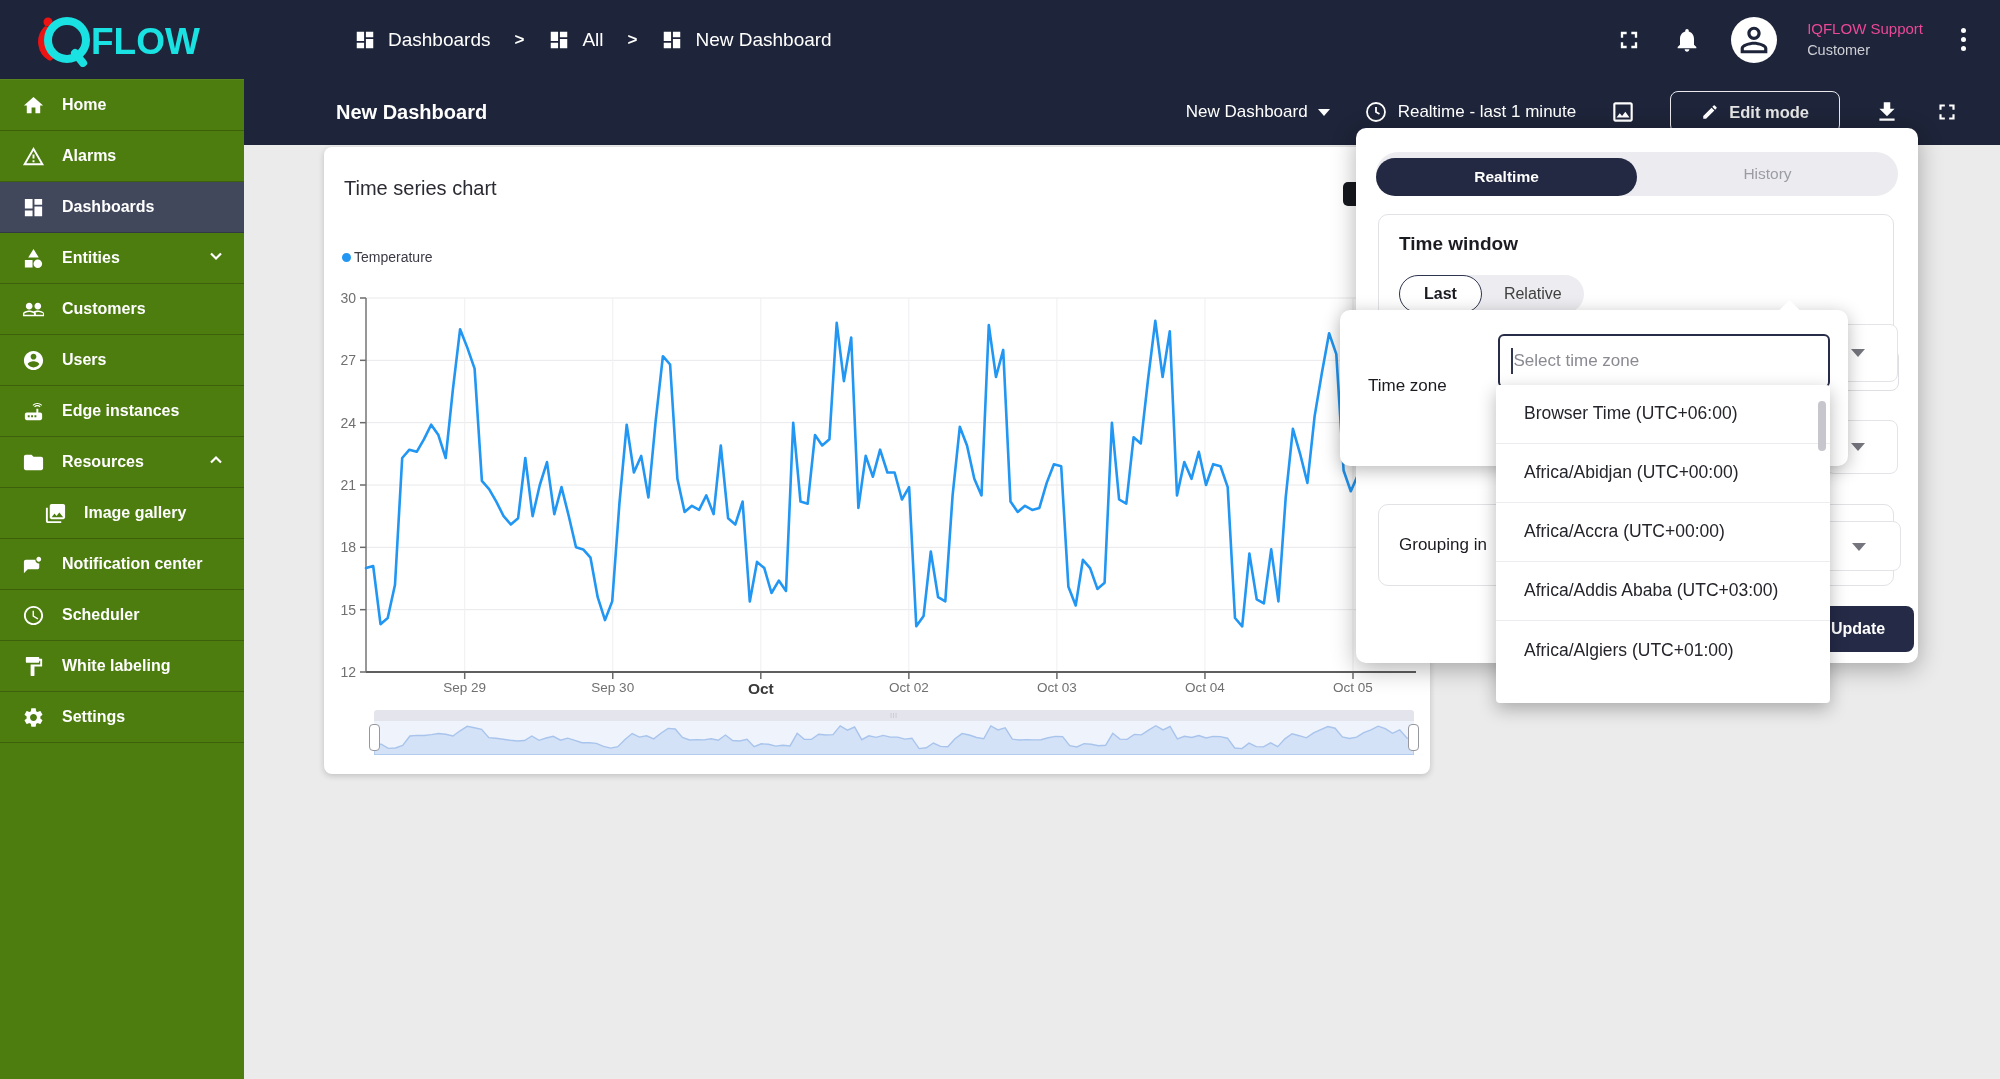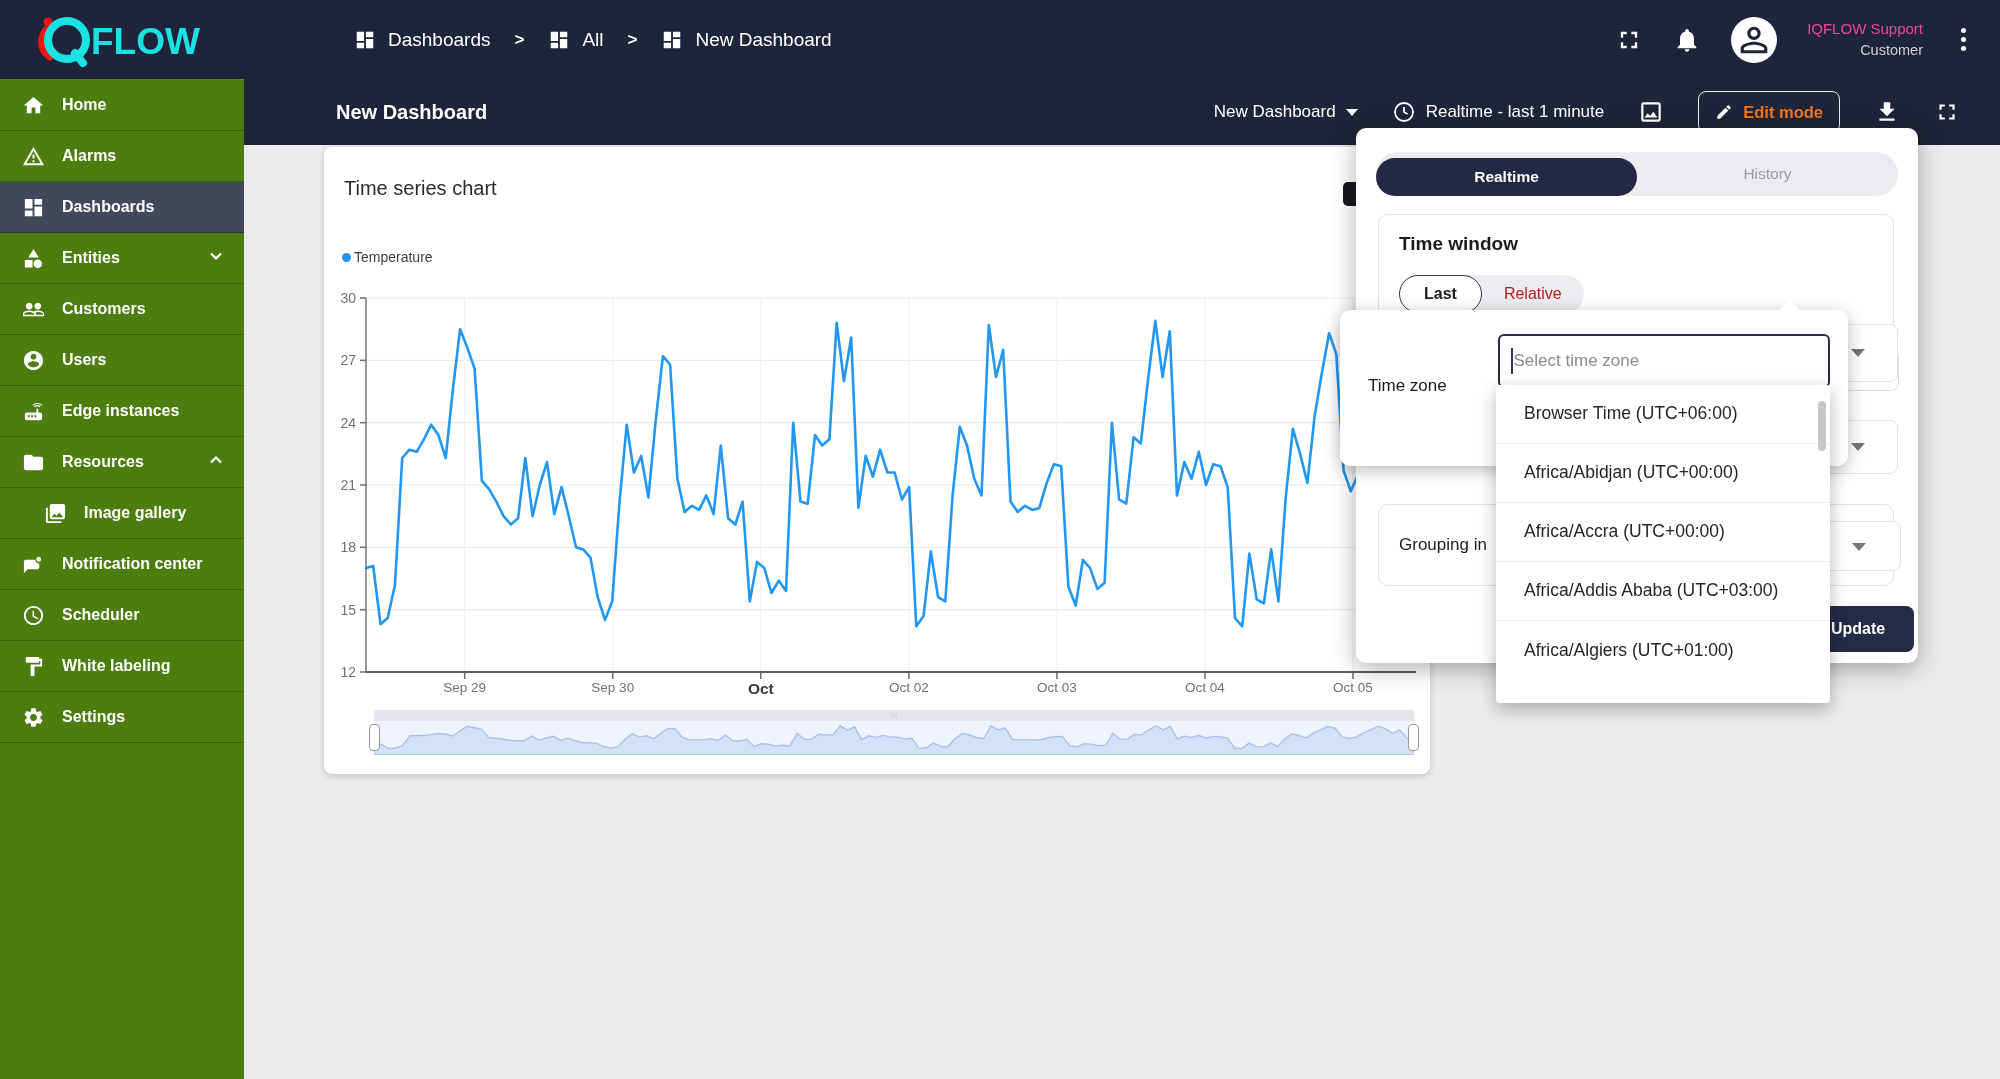--- a/index.html
+++ b/index.html
@@ -1,21 +1,21 @@
 <!DOCTYPE html>
 <html><head>
 <meta charset="utf-8">
 <style>
   * { box-sizing: border-box; margin: 0; padding: 0; }
   html,body { width:2000px; height:1079px; }
   body { font-family:"Liberation Sans", sans-serif; background:#ebebeb; position:relative; overflow:hidden; }
   .app { position:absolute; inset:0; width:2000px; height:1079px; }
 
   
-  .topbar { position:absolute; left:0; top:0; width:2000px; height:79px; background:#1e2439; display:flex; align-items:center; z-index:5;text-align:right; }
+  .topbar { position:absolute; left:0; top:0; width:2000px; height:79px; background:#1e2439; display:flex; align-items:center; z-index:5; }
   .logo-box { width:244px; display:flex; align-items:center; justify-content:center; }
   .breadcrumb { display:flex; align-items:center; gap:24px; margin-left:110px; color:#fff; }
   .crumb { display:flex; align-items:center; gap:12px; font-size:19px; color:#fff; cursor:pointer; }
   .crumb svg { width:22px; height:22px; fill:#fff; }
   .crumb-sep { color:#fff; font-size:17px; font-weight:700; }
   .topbar-right { margin-left:auto; display:flex; align-items:center; gap:30px; padding-right:26px; }
   .tb-icon { width:28px; height:28px; fill:#fff; cursor:pointer; }
   .avatar { width:46px; height:46px; border-radius:50%; background:#fff; display:flex; align-items:center; justify-content:center; cursor:pointer; }
   .avatar svg { width:40px; height:40px; fill:#1e2439; }
   .user-text { line-height:1.45; }
@@ -36,21 +36,21 @@
   
   .main { position:absolute; left:244px; top:79px; width:1756px; height:1000px; background:#ebebeb; }
   .toolbar { position:absolute; left:0; top:0; width:1756px; height:66px; background:#1e2439; display:flex; align-items:center; color:#fff; }
   .tb-title { font-size:20px; font-weight:700; margin-left:92px; }
   .toolbar-right { margin-left:auto; display:flex; align-items:center; gap:34px; padding-right:40px; }
   .dash-select { display:flex; align-items:center; gap:10px; font-size:17px; cursor:pointer; }
   .caret-down { width:0; height:0; border-left:6px solid transparent; border-right:6px solid transparent; border-top:7px solid #fff; display:inline-block; }
   .realtime { display:flex; align-items:center; gap:10px; font-size:17px; cursor:pointer; }
   .realtime svg { width:24px; height:24px; fill:none; stroke:#fff; stroke-width:1.8; }
   .tool-icon { width:26px; height:26px; fill:#fff; cursor:pointer; }
-  .edit-btn { display:flex; align-items:center; gap:10px; border:1.5px solid #e8e8ec; border-radius:8px; height:42px; padding:0 16px; font-size:16.5px; font-weight:700; color:#f97316; background:transparent; cursor:pointer; }
+  .edit-btn { display:flex; align-items:center; gap:10px; border:1.5px solid #e8e8ec; border-radius:8px; height:42px; padding:0 30px; font-size:16.5px; font-weight:700; color:#e5e5e5; background:transparent; cursor:pointer; }
   .edit-btn svg { width:18px; height:18px; fill:#fff; }
 
   
   .chart-card { position:absolute; left:80px; top:68px; width:1106px; height:627px; background:#fff; border-radius:8px; box-shadow:0 2px 6px rgba(0,0,0,.18); }
   .chart-title { position:absolute; left:20px; top:30px; font-size:20px; font-weight:500; color:#2b2b33; }
   .card-corner-icon { position:absolute; left:1019px; top:35px; width:24px; height:24px; background:#16181f; border-radius:5px; }
   .legend { position:absolute; left:18px; top:102px; display:flex; align-items:center; gap:3px; cursor:pointer; }
   .legend-dot { width:9px; height:9px; border-radius:50%; }
   .legend-label { font-size:14px; color:#3c3a45; }
   .plot { position:absolute; left:42px; top:151px; width:1050px; height:374px; }
@@ -66,21 +66,21 @@
 
   
   .popup { position:absolute; left:1356px; top:128px; width:562px; height:535px; background:#fff; border-radius:10px; box-shadow:0 6px 24px rgba(0,0,0,.3); z-index:20; }
   .segmented { position:absolute; left:20px; top:24px; width:522px; height:44px; background:#ececf0; border-radius:22px; display:flex; }
   .seg-tab { flex:1; display:flex; align-items:center; justify-content:center; font-size:15.5px; color:#9b9ba3; cursor:pointer; border-radius:22px; }
   .seg-tab.active { background:#232942; color:#fff; font-weight:700;margin-top:6px; }
   .tw-card { position:absolute; left:22px; top:86px; width:516px; height:172px; border:1px solid #e2e2e6; border-radius:10px; }
   .tw-heading { position:absolute; left:20px; top:18px; font-size:19px; font-weight:700; color:#1b1b22; }
   .lr-toggle { position:absolute; left:20px; top:60px; height:38px; background:#ededf1; border-radius:19px; display:inline-flex; align-items:center; }
   .lr-last { height:38px; display:flex; align-items:center; padding:0 24px; background:#fff; border:1.5px solid #30364f; border-radius:19px; font-size:16px; font-weight:700; color:#1b1b22; cursor:pointer; }
-  .lr-rel { padding:0 22px; font-size:16px; color:#b91c1c; cursor:pointer; }
+  .lr-rel { padding:0 22px; font-size:16px; color:#404040; cursor:pointer; }
   .utc-btn { position:absolute; left:392px; top:134px; width:128px; height:42px; border:1px solid #dfdfe3; border-radius:8px; background:#fff; font-size:16.5px; font-weight:700; color:#1b1b22; display:flex; align-items:center; justify-content:center; cursor:pointer; }
   .mini-select { position:absolute; border:1px solid #e4e4e8; border-radius:8px; background:#fff; }
   .mini-select .sel-caret { position:absolute; width:0; height:0; border-left:7px solid transparent; border-right:7px solid transparent; border-top:8px solid #75757d; }
   .grp-card { position:absolute; left:22px; top:376px; width:516px; height:82px; border:1px solid #e2e2e6; border-radius:10px; }
   .grp-label { position:absolute; left:20px; top:30px; font-size:17px; color:#1b1b22; }
   .update-btn { position:absolute; left:446px; top:478px; width:112px; height:46px; background:#252b47; border:none; border-radius:8px; color:#fff; font-size:16px; font-weight:700; cursor:pointer; }
 
   
   .tz-card { position:absolute; left:1340px; top:310px; width:508px; height:156px; background:#fff; border-radius:10px; box-shadow:0 4px 18px rgba(0,0,0,.28); z-index:30; }
   .tz-pointer { position:absolute; left:442px; top:-7px; width:15px; height:15px; background:#fff; transform:rotate(45deg); }

